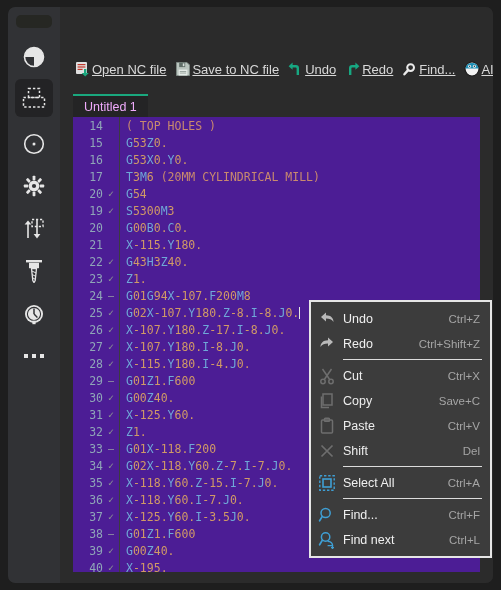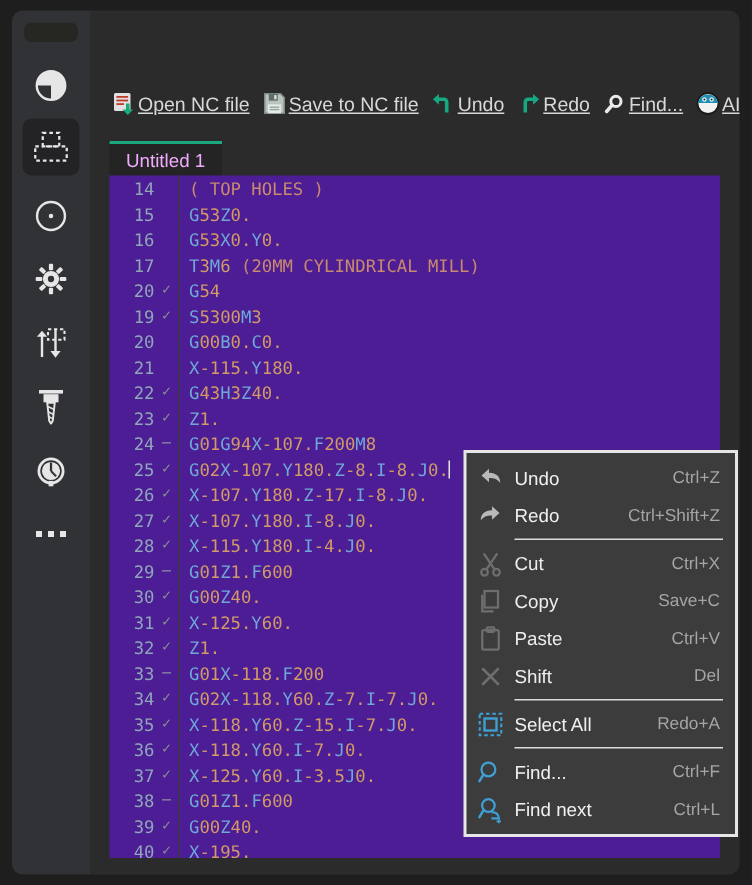--- a/index.html
+++ b/index.html
@@ -464,21 +464,21 @@
         </div>
         <div class="mi-sep"></div>
         <div class="mi">
           <span class="mi-ico">
             <svg width="18" height="18" viewBox="0 0 18 18">
               <rect x="1.8" y="1.8" width="14.4" height="14.4" fill="none" stroke="#3f9fd4" stroke-width="1.4" stroke-dasharray="2.4 1.8"></rect>
               <rect x="5" y="5" width="8" height="8" fill="none" stroke="#3f9fd4" stroke-width="1.6"></rect>
             </svg>
           </span>
           <span class="mi-label">Select All</span>
-          <span class="mi-accel">Redo+A</span>
+          <span class="mi-accel">Ctrl+A</span>
         </div>
         <div class="mi-sep"></div>
         <div class="mi">
           <span class="mi-ico">
             <svg width="18" height="18" viewBox="0 0 18 18">
               <circle cx="7.6" cy="7" r="4.6" fill="none" stroke="#3f9fd4" stroke-width="1.5"></circle>
               <path d="M4.3 10.4 L1.6 14.8" stroke="#3f9fd4" stroke-width="1.7" stroke-linecap="round"></path>
             </svg>
           </span>
           <span class="mi-label">Find...</span>

